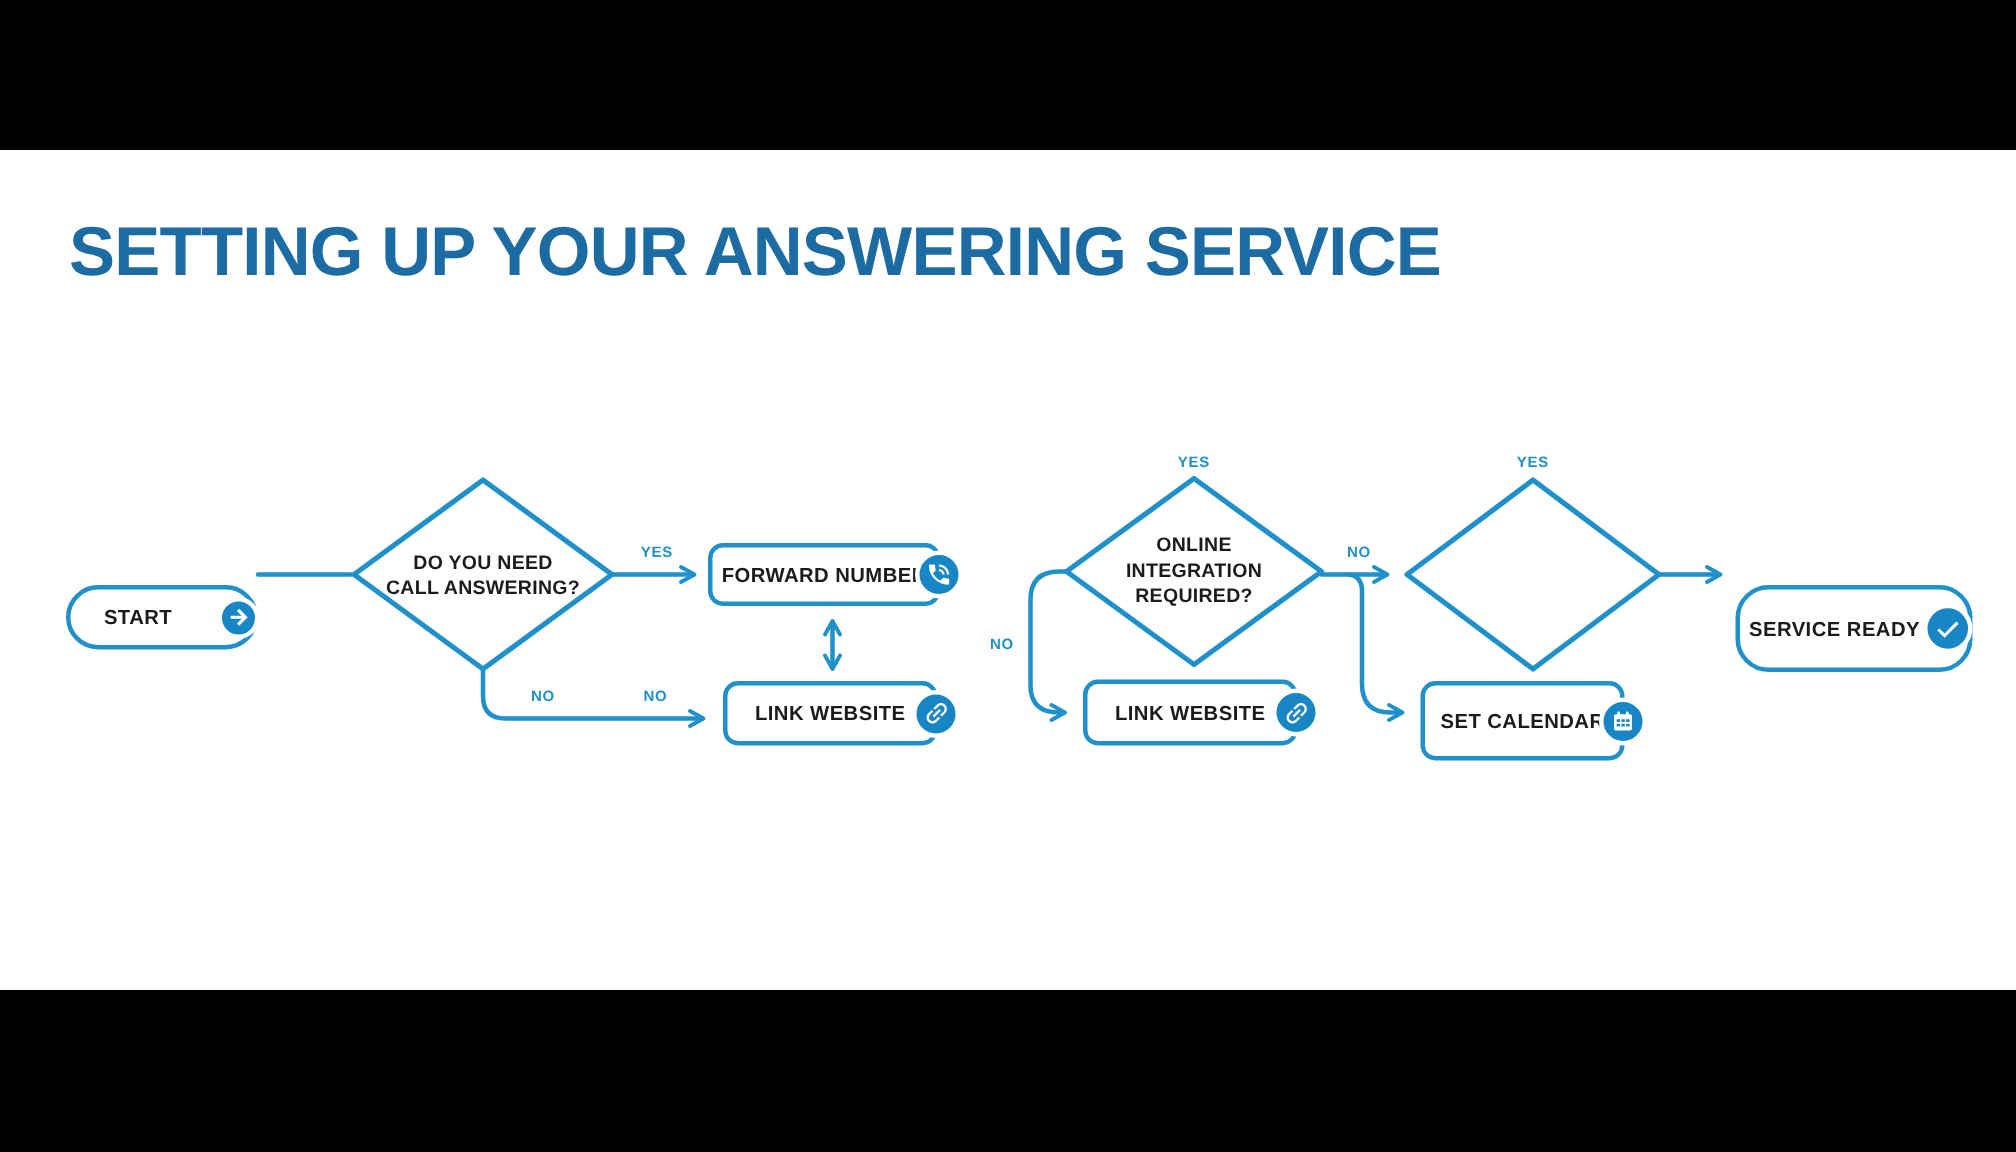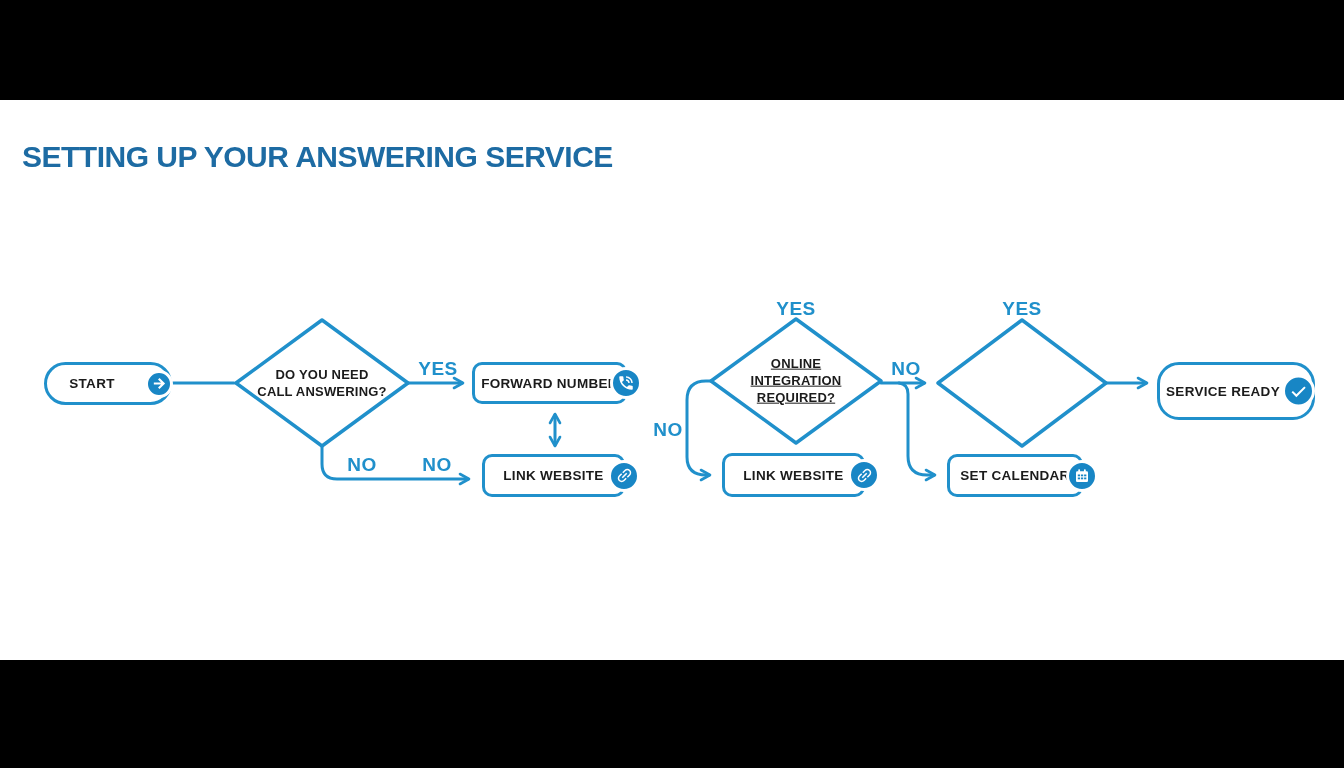--- a/index.html
+++ b/index.html
@@ -16,45 +16,45 @@
     background:var(--letterbox);
     font-family:"Liberation Sans", sans-serif;
     position:relative;
     overflow:hidden;
   }
   .canvas{
     position:absolute;left:0;top:100px;width:1344px;height:560px;
     background:var(--background);
   }
   .page-title{
-    position:absolute;left:22px;top:40px;
-    font-size:30px;font-weight:bold;letter-spacing:-0.5px;
+    position:absolute;left:46px;top:40px;
+    font-size:46px;font-weight:bold;letter-spacing:-0.5px;
     color:var(--title-blue);
     white-space:nowrap;
   }
   .flow-svg{position:absolute;left:0;top:0;width:1344px;height:560px;}
   .connector{fill:none;stroke:var(--accent);stroke-width:3;stroke-linecap:round;}
   .diamond{fill:#fff;stroke:var(--accent);stroke-width:3.5;stroke-linejoin:round;}
   .arrowhead{fill:none;stroke:var(--accent);stroke-width:2.6;stroke-linecap:round;stroke-linejoin:round;}
   .node{
     position:absolute;display:flex;align-items:center;justify-content:center;
     background:#fff;border:3px solid var(--accent);
     color:var(--node-text);font-weight:bold;font-size:13.5px;letter-spacing:0.3px;
     white-space:nowrap;
   }
-  .pill{border-radius:22px;}
+  .pill{border-radius:22px;margin-top:28px;}
   .box{border-radius:10px;}
   .diamond-label{
     position:absolute;transform:translate(-50%,-50%);
     color:var(--node-text);font-weight:bold;font-size:13px;letter-spacing:0.2px;
     text-align:center;white-space:pre-line;line-height:1.3;
   }
   .edge-label{
     position:absolute;transform:translate(-50%,-50%);
-    color:var(--accent);font-weight:bold;font-size:19px;letter-spacing:0.5px;
+    color:var(--accent);font-weight:bold;font-size:10px;letter-spacing:0.5px;
   }
   .icon-circle{
     position:absolute;top:50%;transform:translateY(-50%);
     width:32px;height:32px;border-radius:50%;
     background:var(--icon-blue);border:3px solid #fff;
     display:flex;align-items:center;justify-content:center;
     flex:none;
   }
   .icon-circle svg{display:block;}
 </style>
@@ -111,37 +111,37 @@
     <span>LINK WEBSITE</span>
     <span class="icon-circle" style="right:-18px;">
       <svg width="19" height="19" viewBox="0 0 24 24">
           <g transform="rotate(-45 12 12)">
             <path fill="#fff" d="M3.9 12c0-1.71 1.39-3.1 3.1-3.1h4V7H7c-2.76 0-5 2.24-5 5s2.24 5 5 5h4v-1.9H7c-1.71 0-3.1-1.39-3.1-3.1zM8 13h8v-2H8v2zm9-6h-4v1.9h4c1.71 0 3.1 1.39 3.1 3.1s-1.39 3.1-3.1 3.1h-4V17h4c2.76 0 5-2.24 5-5s-2.24-5-5-5z"></path>
           </g>
         </svg>
     </span>
   </div>
 
-  <div class="diamond-label" style="left:796px;top:281px;width:150px;text-decoration:underline;">ONLINE
+  <div class="diamond-label" style="left:796px;top:281px;width:150px;">ONLINE
 INTEGRATION
 REQUIRED?</div>
 
   <div class="node box" style="left:722px;top:353px;width:143px;height:44px;">
     <span>LINK WEBSITE</span>
     <span class="icon-circle" style="right:-18px;">
       <svg width="19" height="19" viewBox="0 0 24 24">
           <g transform="rotate(-45 12 12)">
             <path fill="#fff" d="M3.9 12c0-1.71 1.39-3.1 3.1-3.1h4V7H7c-2.76 0-5 2.24-5 5s2.24 5 5 5h4v-1.9H7c-1.71 0-3.1-1.39-3.1-3.1zM8 13h8v-2H8v2zm9-6h-4v1.9h4c1.71 0 3.1 1.39 3.1 3.1s-1.39 3.1-3.1 3.1h-4V17h4c2.76 0 5-2.24 5-5s-2.24-5-5-5z"></path>
           </g>
         </svg>
     </span>
   </div>
 
 
-  <div class="node box" style="left:947px;top:354px;width:136px;height:43px;">
+  <div class="node box" style="left:947px;top:354px;width:136px;height:53px;">
     <span>SET CALENDAR</span>
     <span class="icon-circle" style="right:-18px;">
       <svg width="18" height="18" viewBox="0 0 24 24">
         <rect x="4" y="5.5" width="16" height="14.5" rx="1.8" fill="#fff"></rect>
         <rect x="7" y="3" width="2.4" height="4" rx="1" fill="#fff"></rect>
         <rect x="14.6" y="3" width="2.4" height="4" rx="1" fill="#fff"></rect>
         <rect x="6.4" y="10" width="3" height="2.4" fill="#1886c5"></rect>
         <rect x="10.6" y="10" width="3" height="2.4" fill="#1886c5"></rect>
         <rect x="14.8" y="10" width="3" height="2.4" fill="#1886c5"></rect>
         <rect x="6.4" y="14" width="3" height="2.4" fill="#1886c5"></rect>

